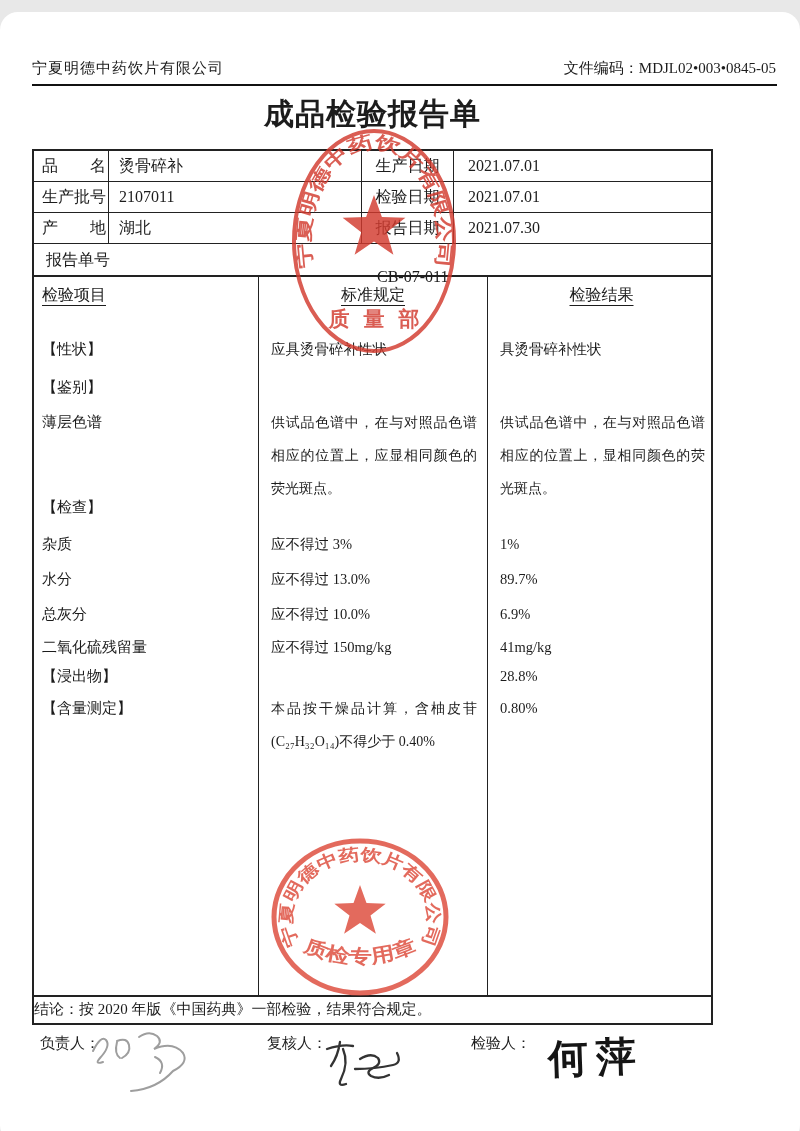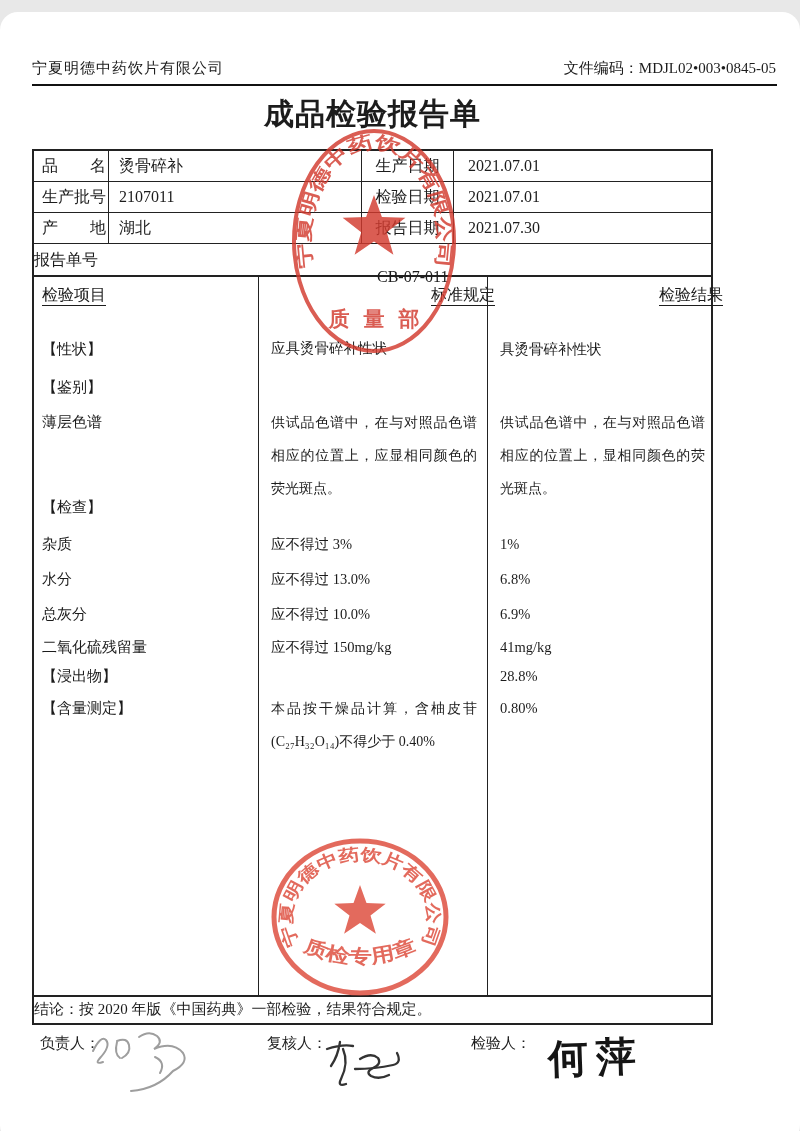--- a/index.html
+++ b/index.html
@@ -18,33 +18,33 @@
   
   .info-table{position:absolute;left:32px;top:137px;width:681px;height:128px;
     border:2px solid #222;box-sizing:border-box;}
   .info-row{display:flex;height:31px;border-bottom:1px solid #222;box-sizing:border-box;}
   .info-row:last-child{border-bottom:none;}
   .ic{box-sizing:border-box;font-size:16px;display:flex;align-items:center;}
   .ic-l1{width:75px;padding-left:8px;border-right:1px solid #222;}
   .ic-v1{width:253px;padding-left:10px;border-right:1px solid #222;}
   .ic-l2{width:92px;justify-content:center;border-right:1px solid #222;}
   .ic-v2{flex:1;padding-left:14px;}
-  .ic-span{position:relative;width:100%;padding-left:0;text-align:center;}
+  .ic-span{position:relative;width:100%;padding-left:12px;text-align:center;}
   .report-no{position:absolute;left:343px;top:16px;font-size:16px;}
   
   .insp-table{position:absolute;left:32px;top:265px;width:681px;height:720px;
     border:2px solid #222;border-top:none;box-sizing:border-box;}
   .insp-col{position:absolute;top:0;height:100%;box-sizing:border-box;}
   .col1{left:0;width:224px;}
   .col2{left:224px;width:229px;border-left:1px solid #222;}
   .col3{left:453px;width:228px;border-left:1px solid #222;}
   .insp-head{position:absolute;top:8px;font-size:16px;
     text-decoration:underline;text-underline-offset:5px;}
   .h1{left:8px;}
-  .hc{left:8px;width:100%;text-align:right;}
+  .hc{left:0;width:100%;text-align:center;}
   .it{position:absolute;font-size:15px;line-height:33px;}
   .col1 .it{left:8px;right:6px;}
   .col2 .it,.col3 .it{left:12px;right:10px;text-align:justify;font-size:14.5px;}
   .col2 .para,.col3 .para{font-size:14px;}
   
   .conclusion{position:absolute;left:32px;top:985px;width:681px;height:28px;
     border:2px solid #222;border-top:none;box-sizing:border-box;
     font-size:15px;line-height:25px;}
   
   .sig-label{position:absolute;top:1022px;font-size:15px;}
@@ -107,34 +107,34 @@
       <div class="it" style="top:214px;">【检查】</div>
       <div class="it" style="top:251px;">杂质</div>
       <div class="it" style="top:286px;">水分</div>
       <div class="it" style="top:321px;">总灰分</div>
       <div class="it" style="top:354px;">二氧化硫残留量</div>
       <div class="it" style="top:383px;">【浸出物】</div>
       <div class="it" style="top:415px;">【含量测定】</div>
     </div>
     <div class="insp-col col2">
       <div class="insp-head hc">标准规定</div>
-      <div class="it" style="top:56px;font-family:Liberation Mono, monospace;">应具烫骨碎补性状</div>
+      <div class="it" style="top:56px;">应具烫骨碎补性状</div>
       <div class="it para" style="top:129px;">供试品色谱中，在与对照品色谱相应的位置上，应显相同颜色的荧光斑点。</div>
       <div class="it" style="top:251px;">应不得过 3%</div>
       <div class="it" style="top:286px;">应不得过 13.0%</div>
       <div class="it" style="top:321px;">应不得过 10.0%</div>
       <div class="it" style="top:354px;">应不得过 150mg/kg</div>
       <div class="it para" style="top:415px;">本品按干燥品计算，含柚皮苷 (C₂₇H₃₂O₁₄)不得少于 0.40%</div>
     </div>
     <div class="insp-col col3">
       <div class="insp-head hc">检验结果</div>
       <div class="it" style="top:56px;">具烫骨碎补性状</div>
       <div class="it para" style="top:129px;">供试品色谱中，在与对照品色谱相应的位置上，显相同颜色的荧光斑点。</div>
       <div class="it" style="top:251px;">1%</div>
-      <div class="it" style="top:286px;">6.8%</div>
+      <div class="it" style="top:286px;">89.7%</div>
       <div class="it" style="top:321px;">6.9%</div>
       <div class="it" style="top:354px;">41mg/kg</div>
       <div class="it" style="top:383px;">28.8%</div>
       <div class="it" style="top:415px;">0.80%</div>
     </div>
   </div>
 
   <div class="conclusion">结论：按 2020 年版《中国药典》一部检验，结果符合规定。</div>
 
   <div class="sig-label lab-owner">负责人：</div>

